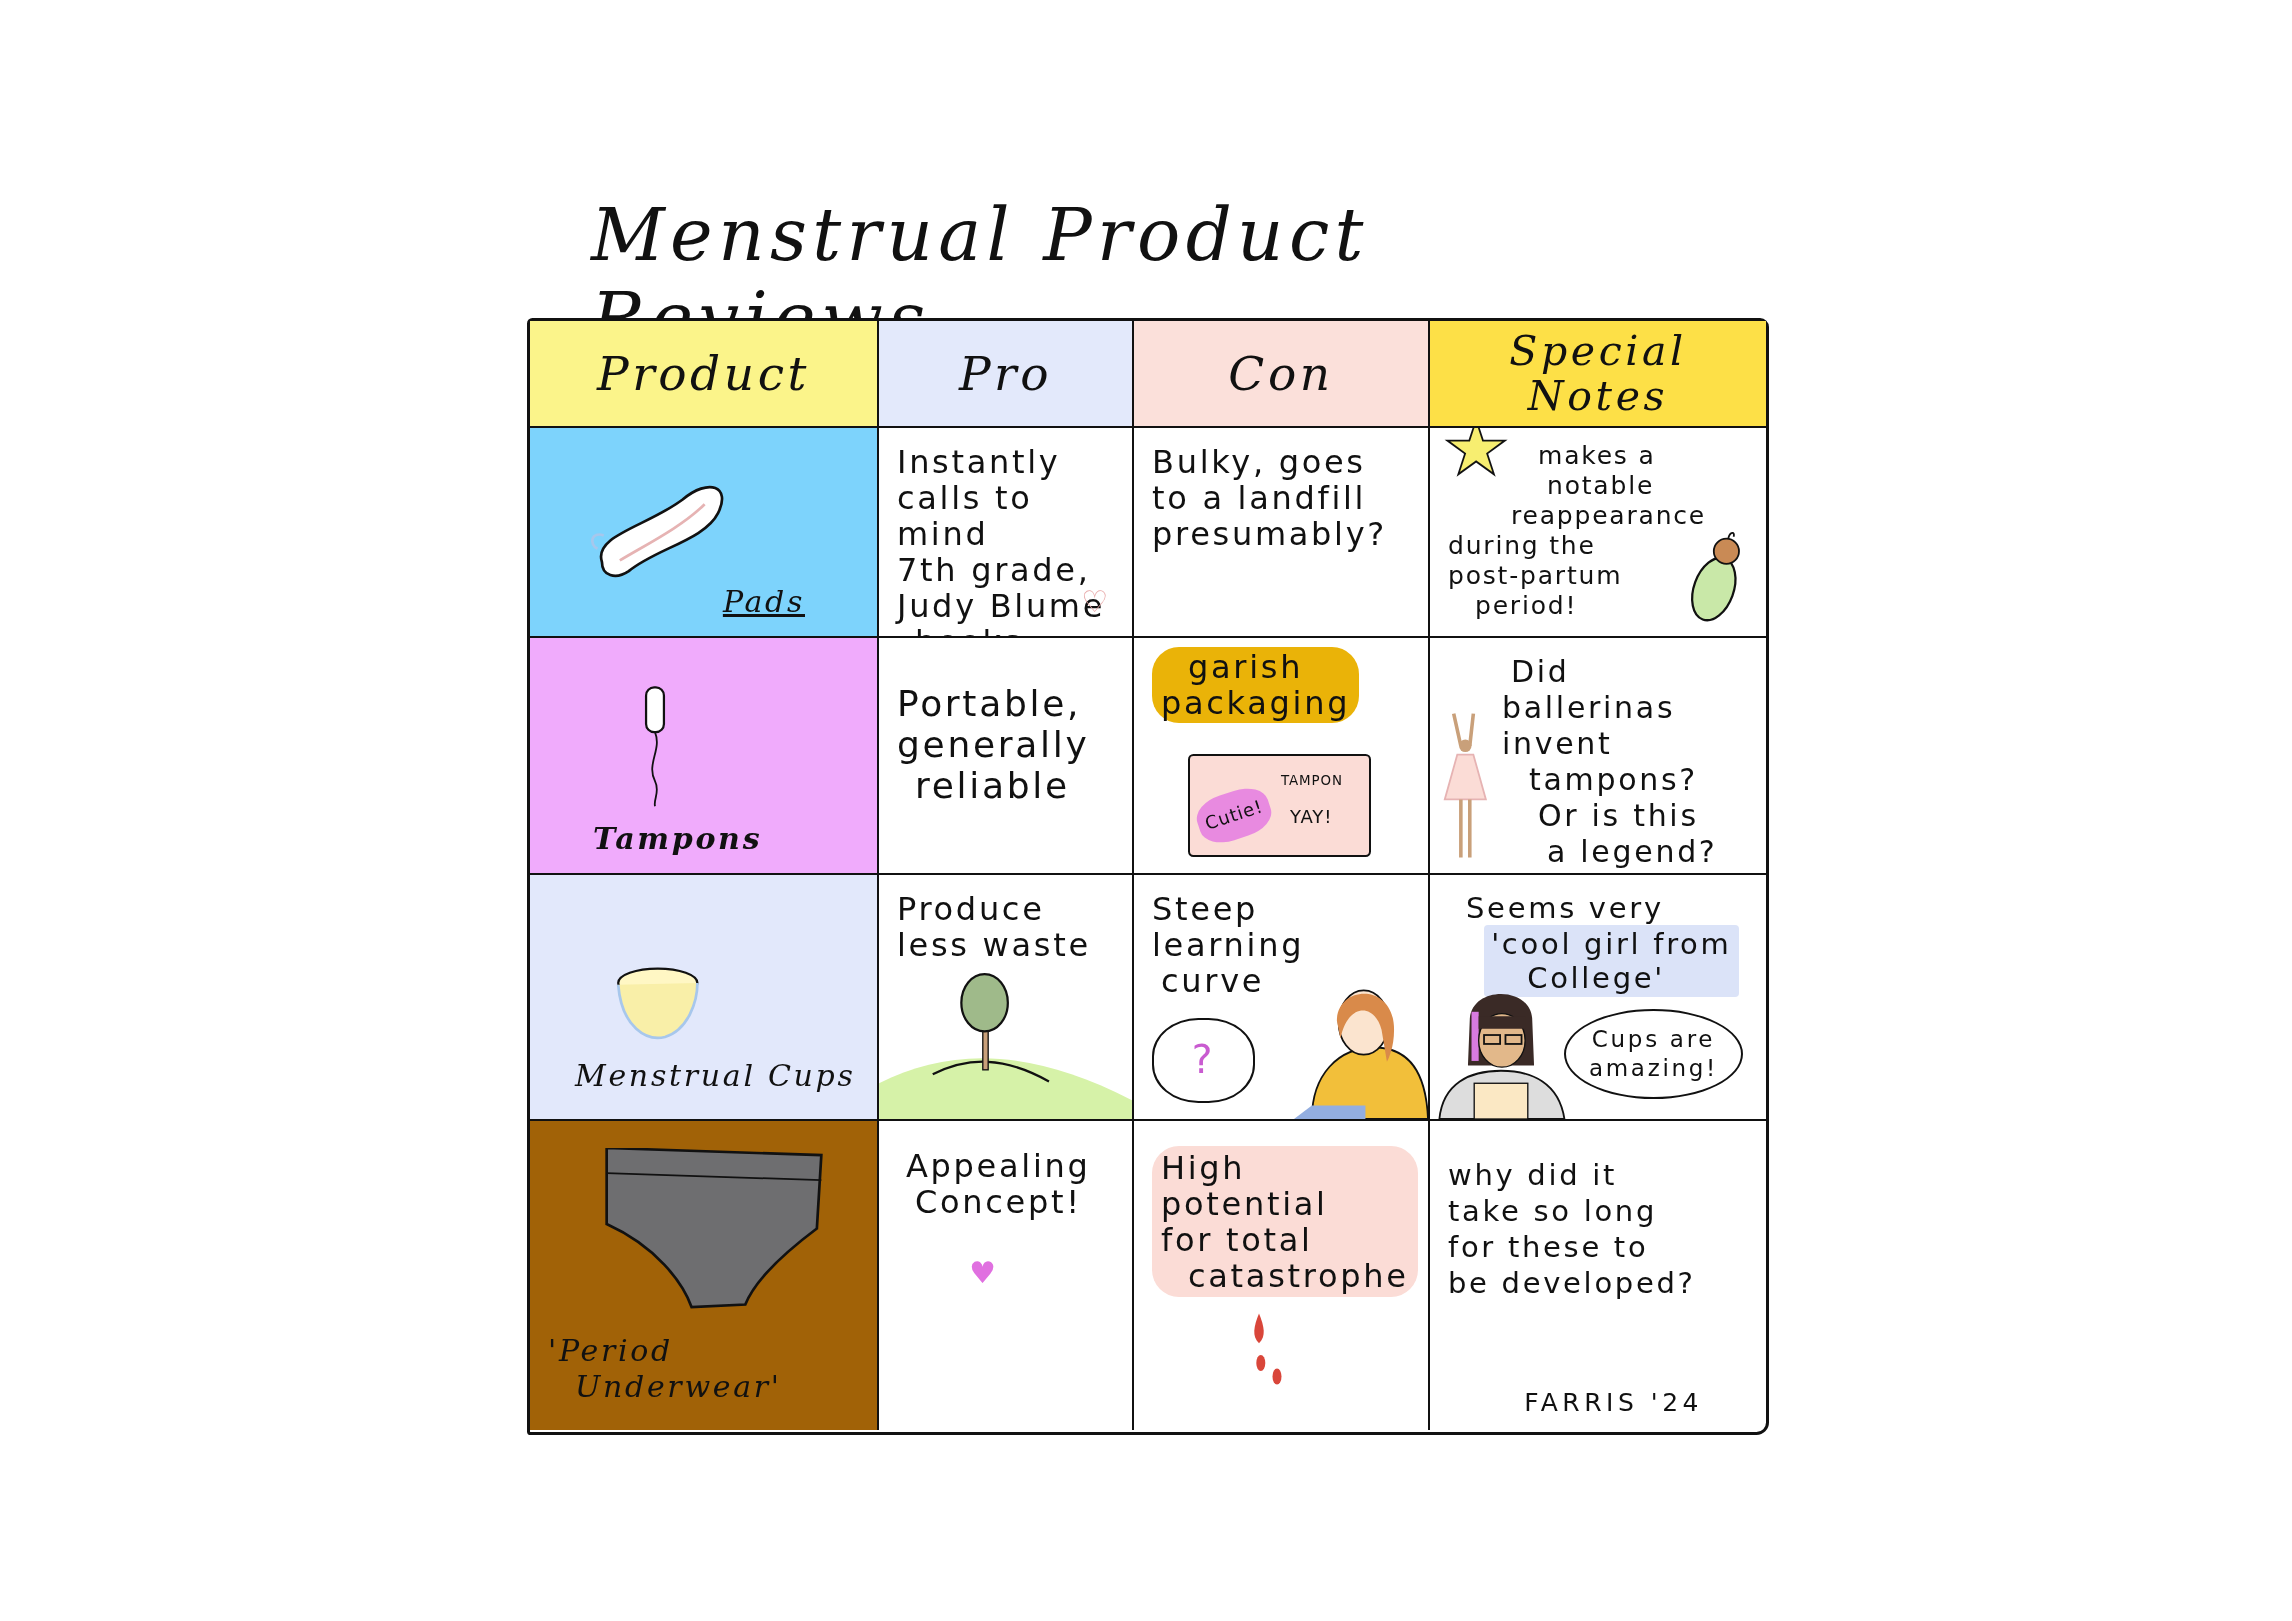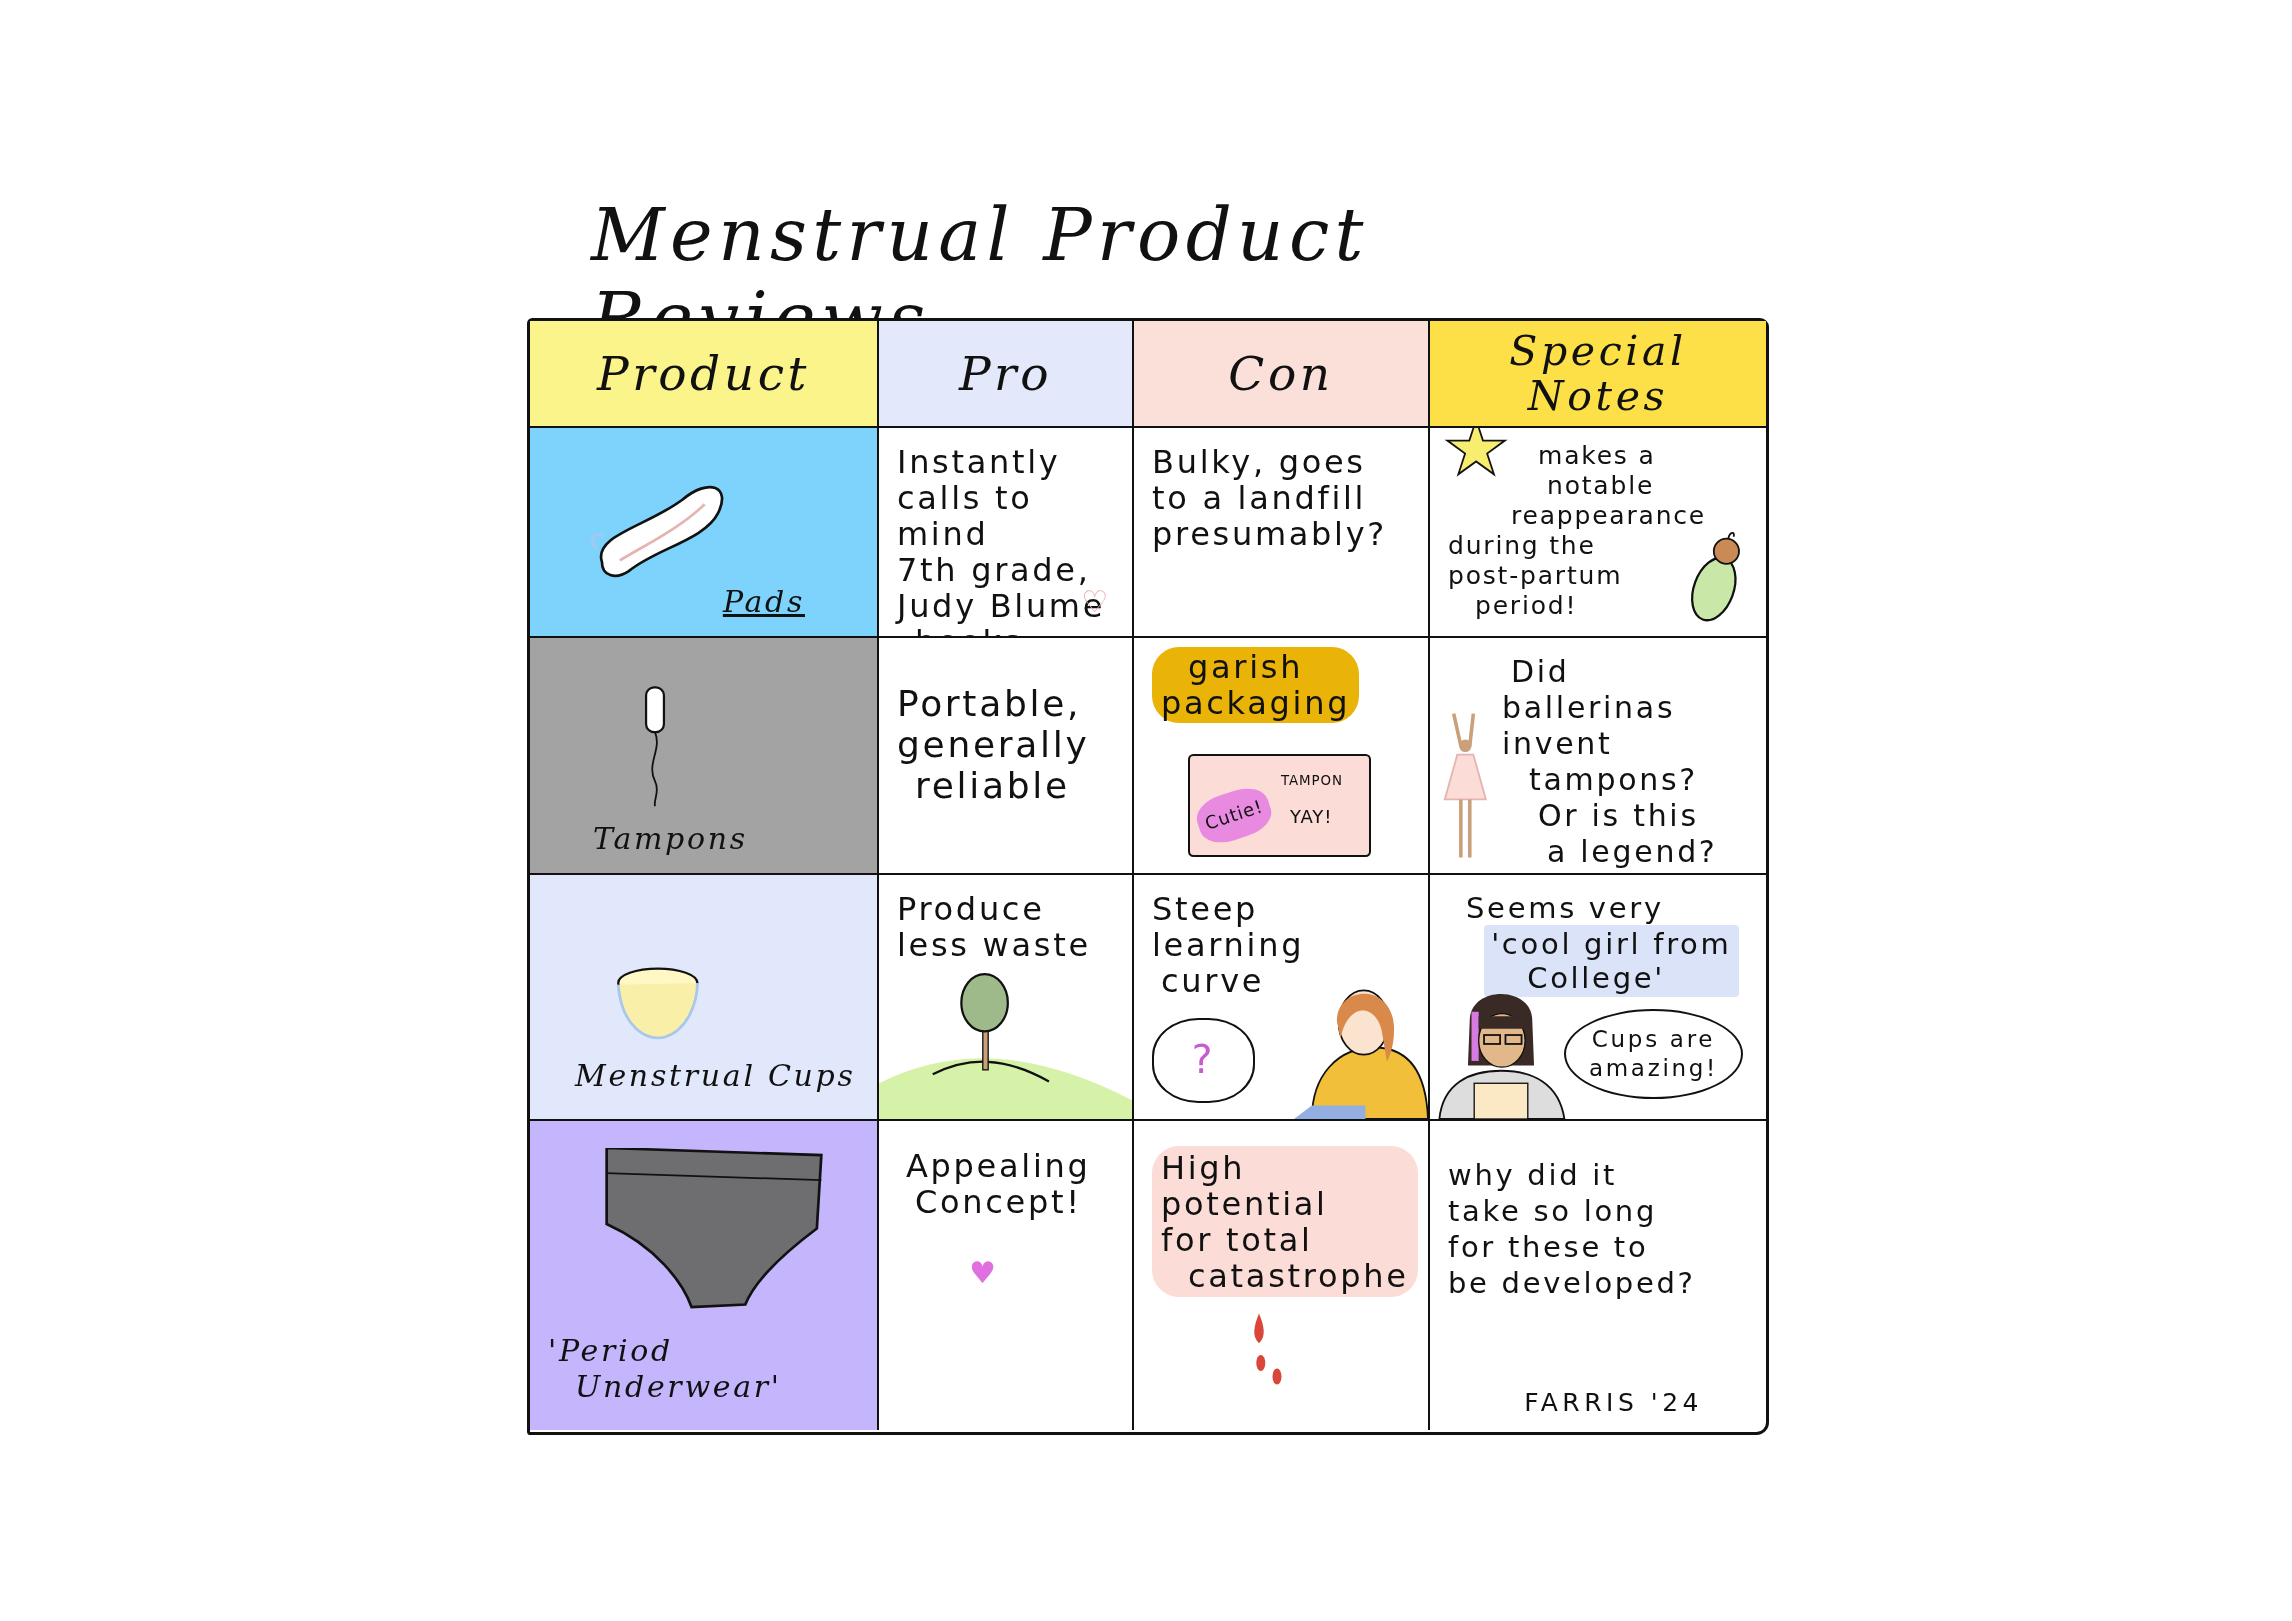--- a/index.html
+++ b/index.html
@@ -9,23 +9,23 @@
     .cell { border-right: 2.2px solid #111; border-bottom: 2.7px solid #111; position: relative; overflow: hidden; font-family: "DejaVu Sans", sans-serif; font-size: 32px; line-height: 36px; letter-spacing: 2.7px; padding: 16px 18px; box-sizing: border-box; }
     .cell.lastcol { border-right: none; }
     .cell.lastrow { border-bottom: none; }
     .hdr { display: flex; align-items: center; justify-content: center; text-align: center; font-family: "DejaVu Serif", serif; font-style: italic; font-size: 47px; line-height: 47px; letter-spacing: 3.6px; }
     .hdr.product { background: #fbf48a; }
     .hdr.pro { background: #e3e9fb; }
     .hdr.con { background: #fbe0da; }
     .hdr.notes { background: #fde047; font-size: 41px; line-height: 45px; }
     .prodcell { display: flex; flex-direction: column; justify-content: flex-end; align-items: flex-end; }
     .pads { background: #7dd3fc; text-decoration: underline; }
-    .tampons { background: #a3a3a3; }
+    .tampons { background: #f0abfc; font-weight: bold; }
     .cups { background: #e2e8fb; }
-    .underwear { background: #c4b5fd; }
+    .underwear { background: #a16207; }
     .prodlabel { font-family: "DejaVu Serif", serif; font-style: italic; font-size: 30px; letter-spacing: 2.7px; }
     .hl-yellow { background: #eab308; border-radius: 27px; padding: 1.8px 9px; }
     .hl-blue { background: #dbe3f8; border-radius: 4px; padding: 1.8px 7.2px; }
     .hl-pink { background: #fbdcd6; border-radius: 27px; padding: 3.6px 9px; display: inline-block; }
     .icon { position: absolute; }
     .small { font-size: 25px; line-height: 30px; letter-spacing: 1.8px; }
     .signature { position: absolute; right: 63px; bottom: 9px; font-size: 25px; letter-spacing: 4.5px; }
     .bubble { position: absolute; border: 2.7px solid #111; border-radius: 50%; background: #fff; text-align: center; font-size: 23px; line-height: 29px; padding: 14.3px 9px; box-sizing: border-box; }
   </style>
 </head>

